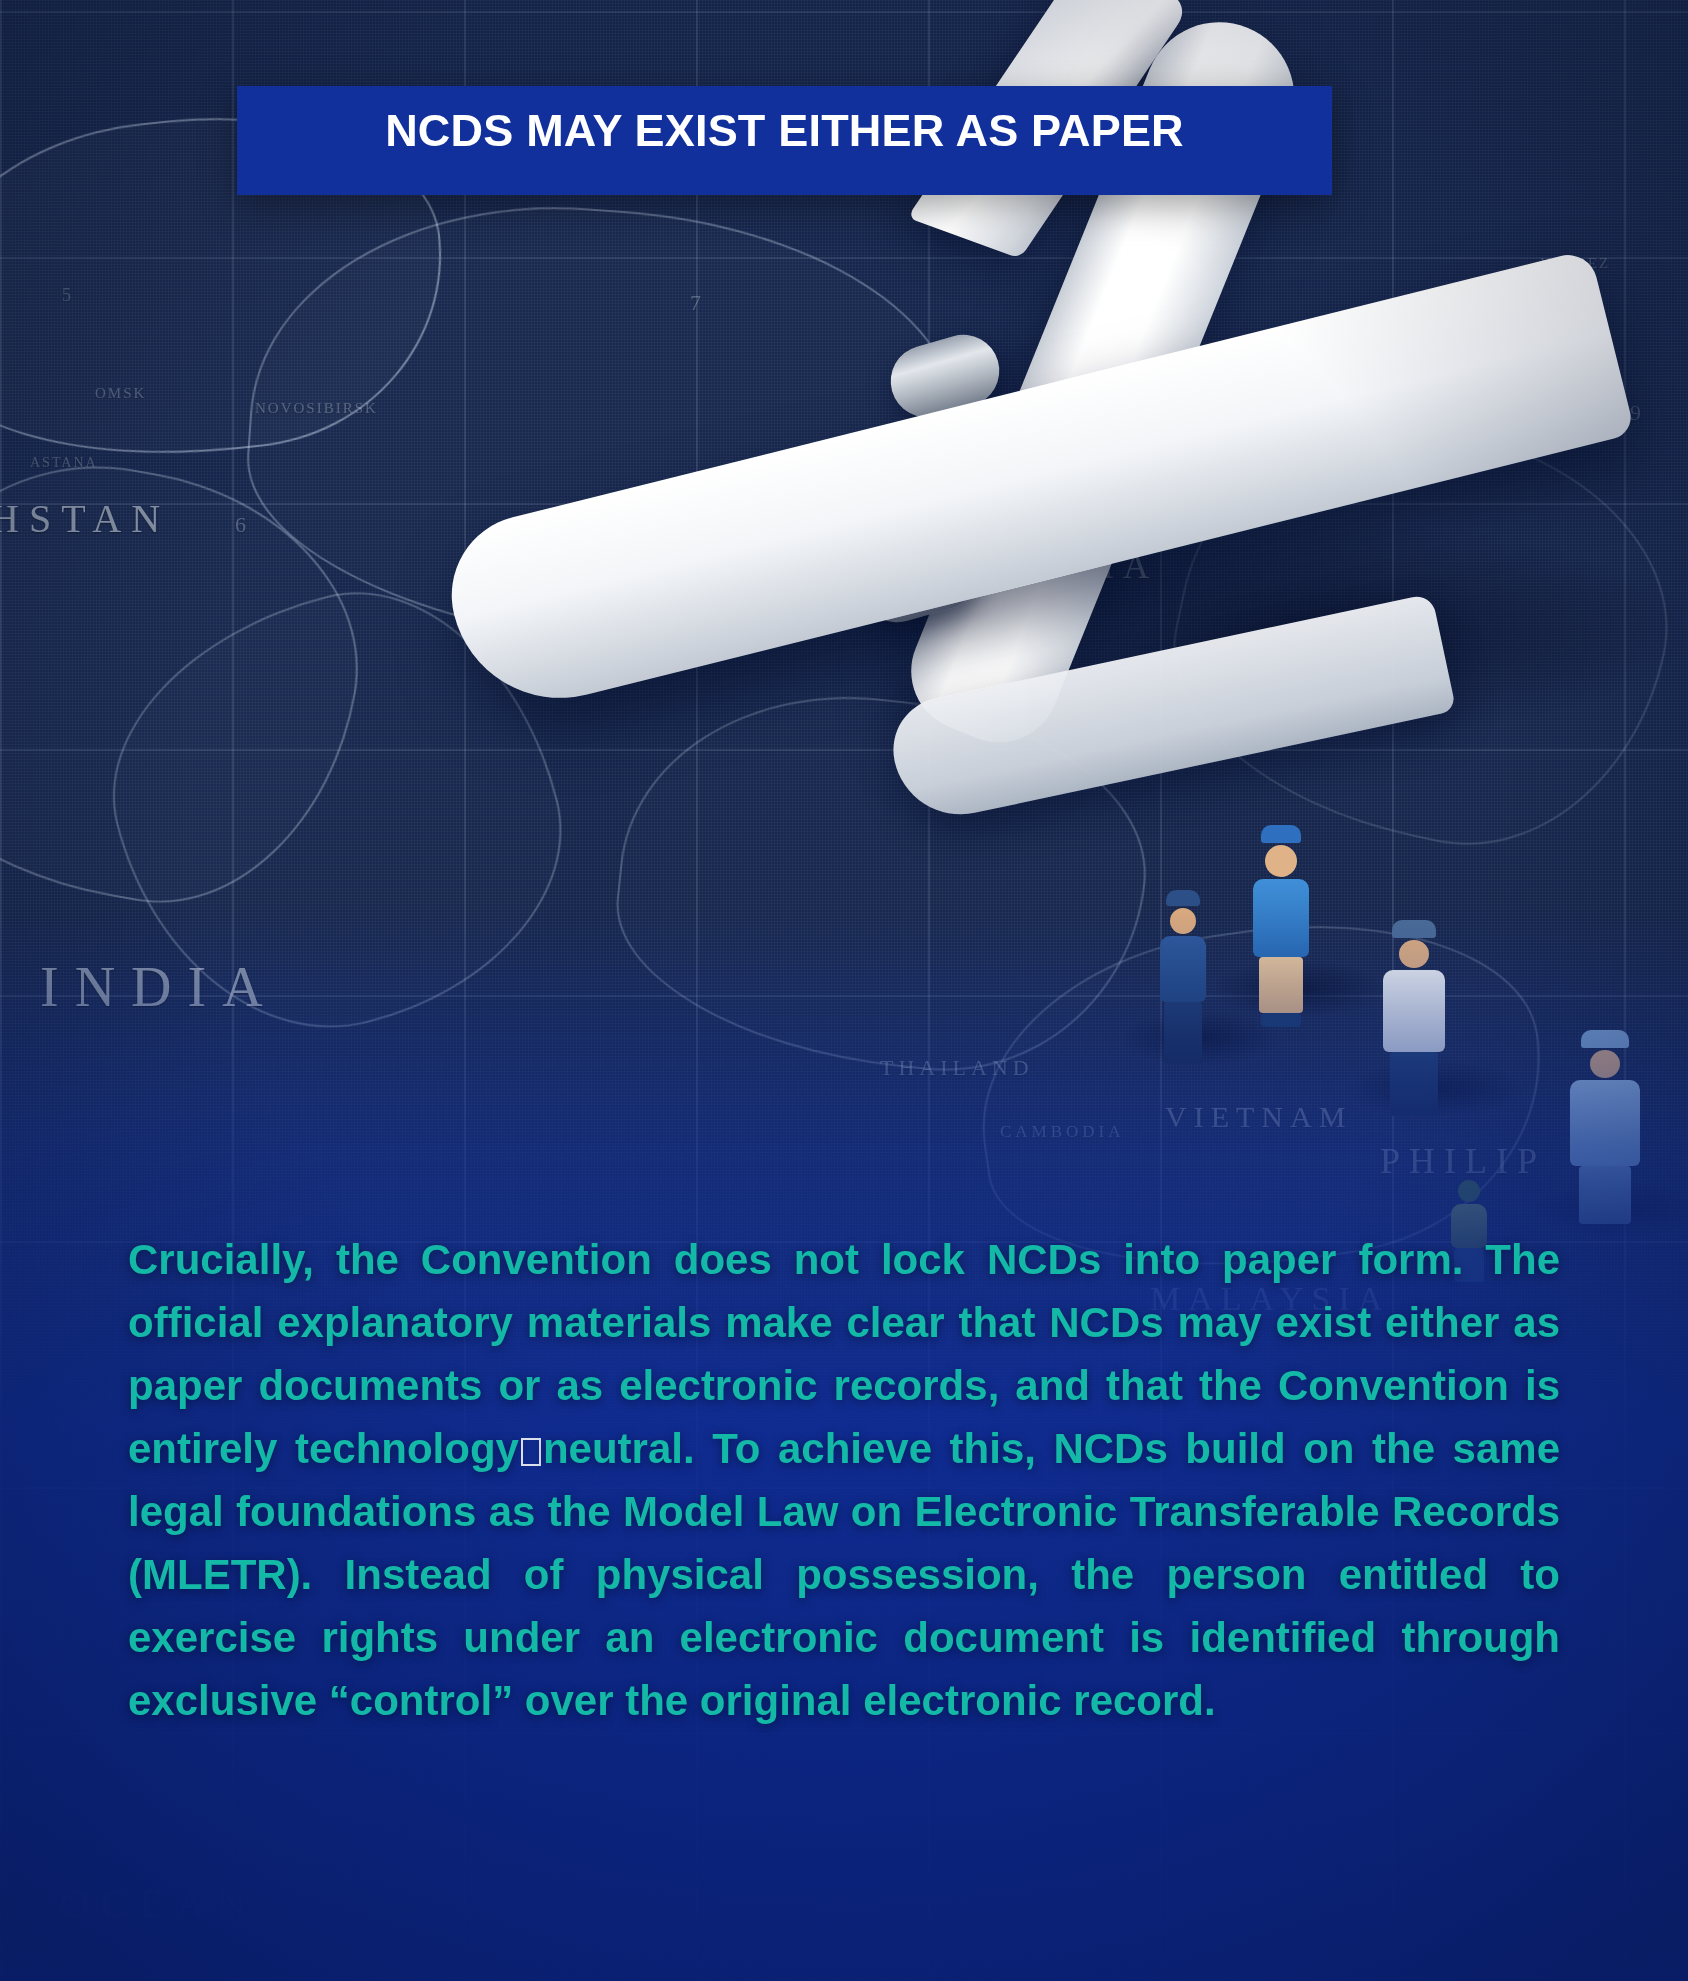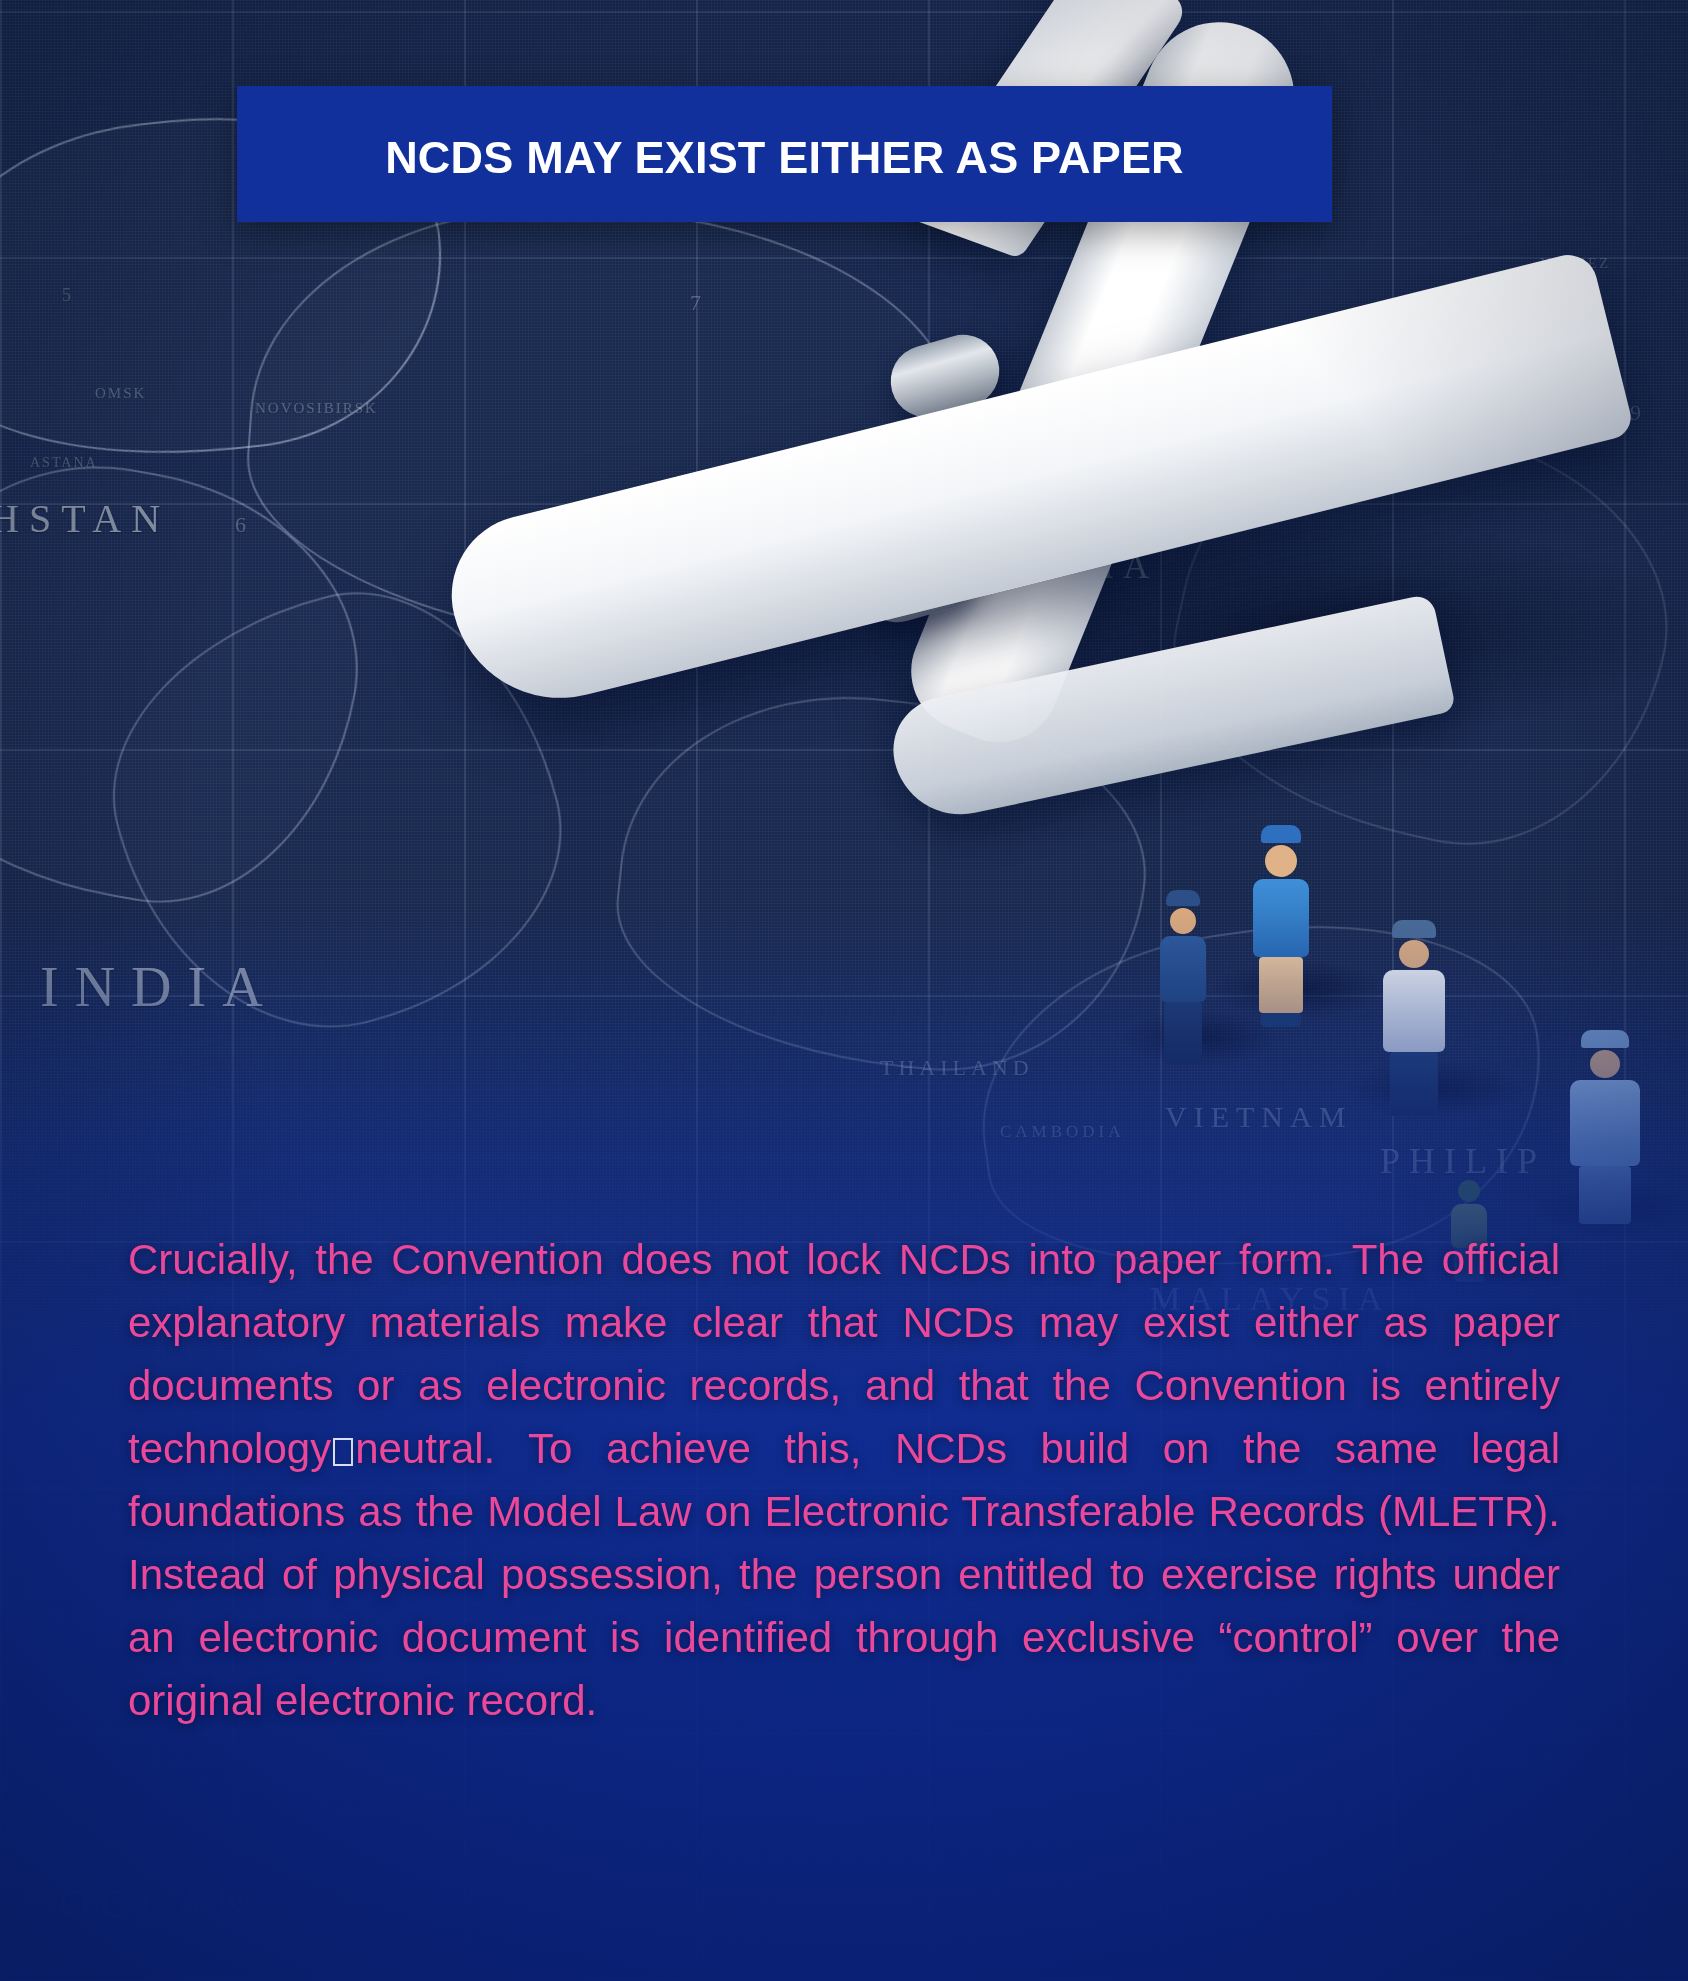--- a/index.html
+++ b/index.html
@@ -168,44 +168,45 @@
     border-radius: 50%;
   }
 
   
   .title-banner {
     position: absolute;
     left: 237px;
     top: 86px;
     width: 1095px;
     background: #12309c;
-    padding: 43px 34px 34px 34px;
+    padding: 16px 34px 34px 34px;
     box-sizing: border-box;
     box-shadow: 0 10px 34px rgba(0,0,0,0.35);
   }
   .title-banner .line {
     color: #ffffff;
     font-size: 45px;
     font-weight: bold;
     line-height: 1.30;
     text-align: center;
     letter-spacing: .2px;
   }
 
   
   .body-copy {
     position: absolute;
     left: 128px;
     top: 1228px;
     width: 1432px;
-    color: #ec4899;
+    color: #14b8a6;
     font-size: 42px;
     line-height: 1.50;
     text-align: justify;
     text-shadow: 0 2px 10px rgba(2,10,40,0.55);
+    font-weight: bold;
   }
   .body-copy .tofu {
     display: inline-block;
     width: 16px; height: 24px;
     border: 2px solid rgba(255,255,255,0.85);
     font-size: 8px;
     line-height: 10px;
     vertical-align: middle;
     margin: 0 2px;
     overflow: hidden;

